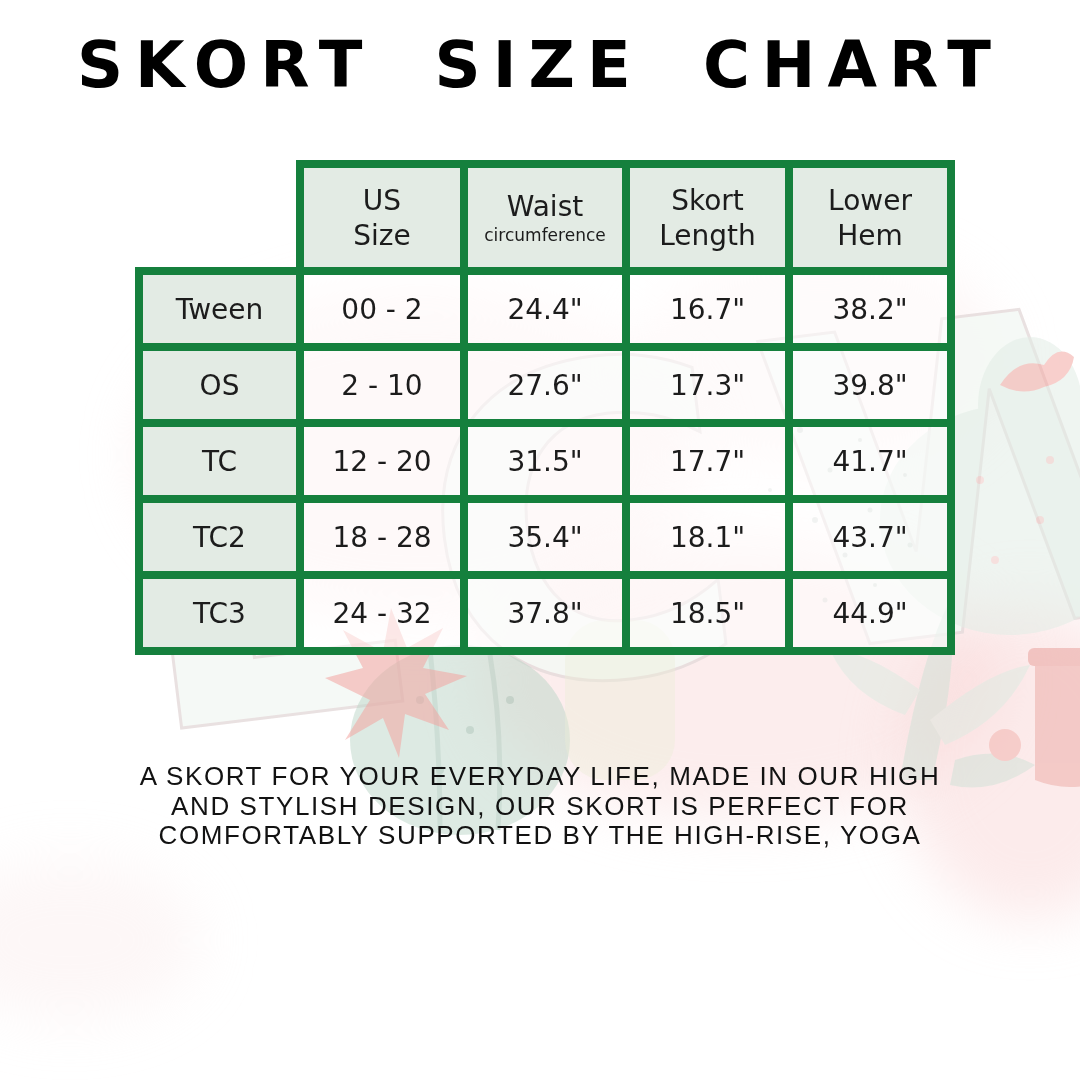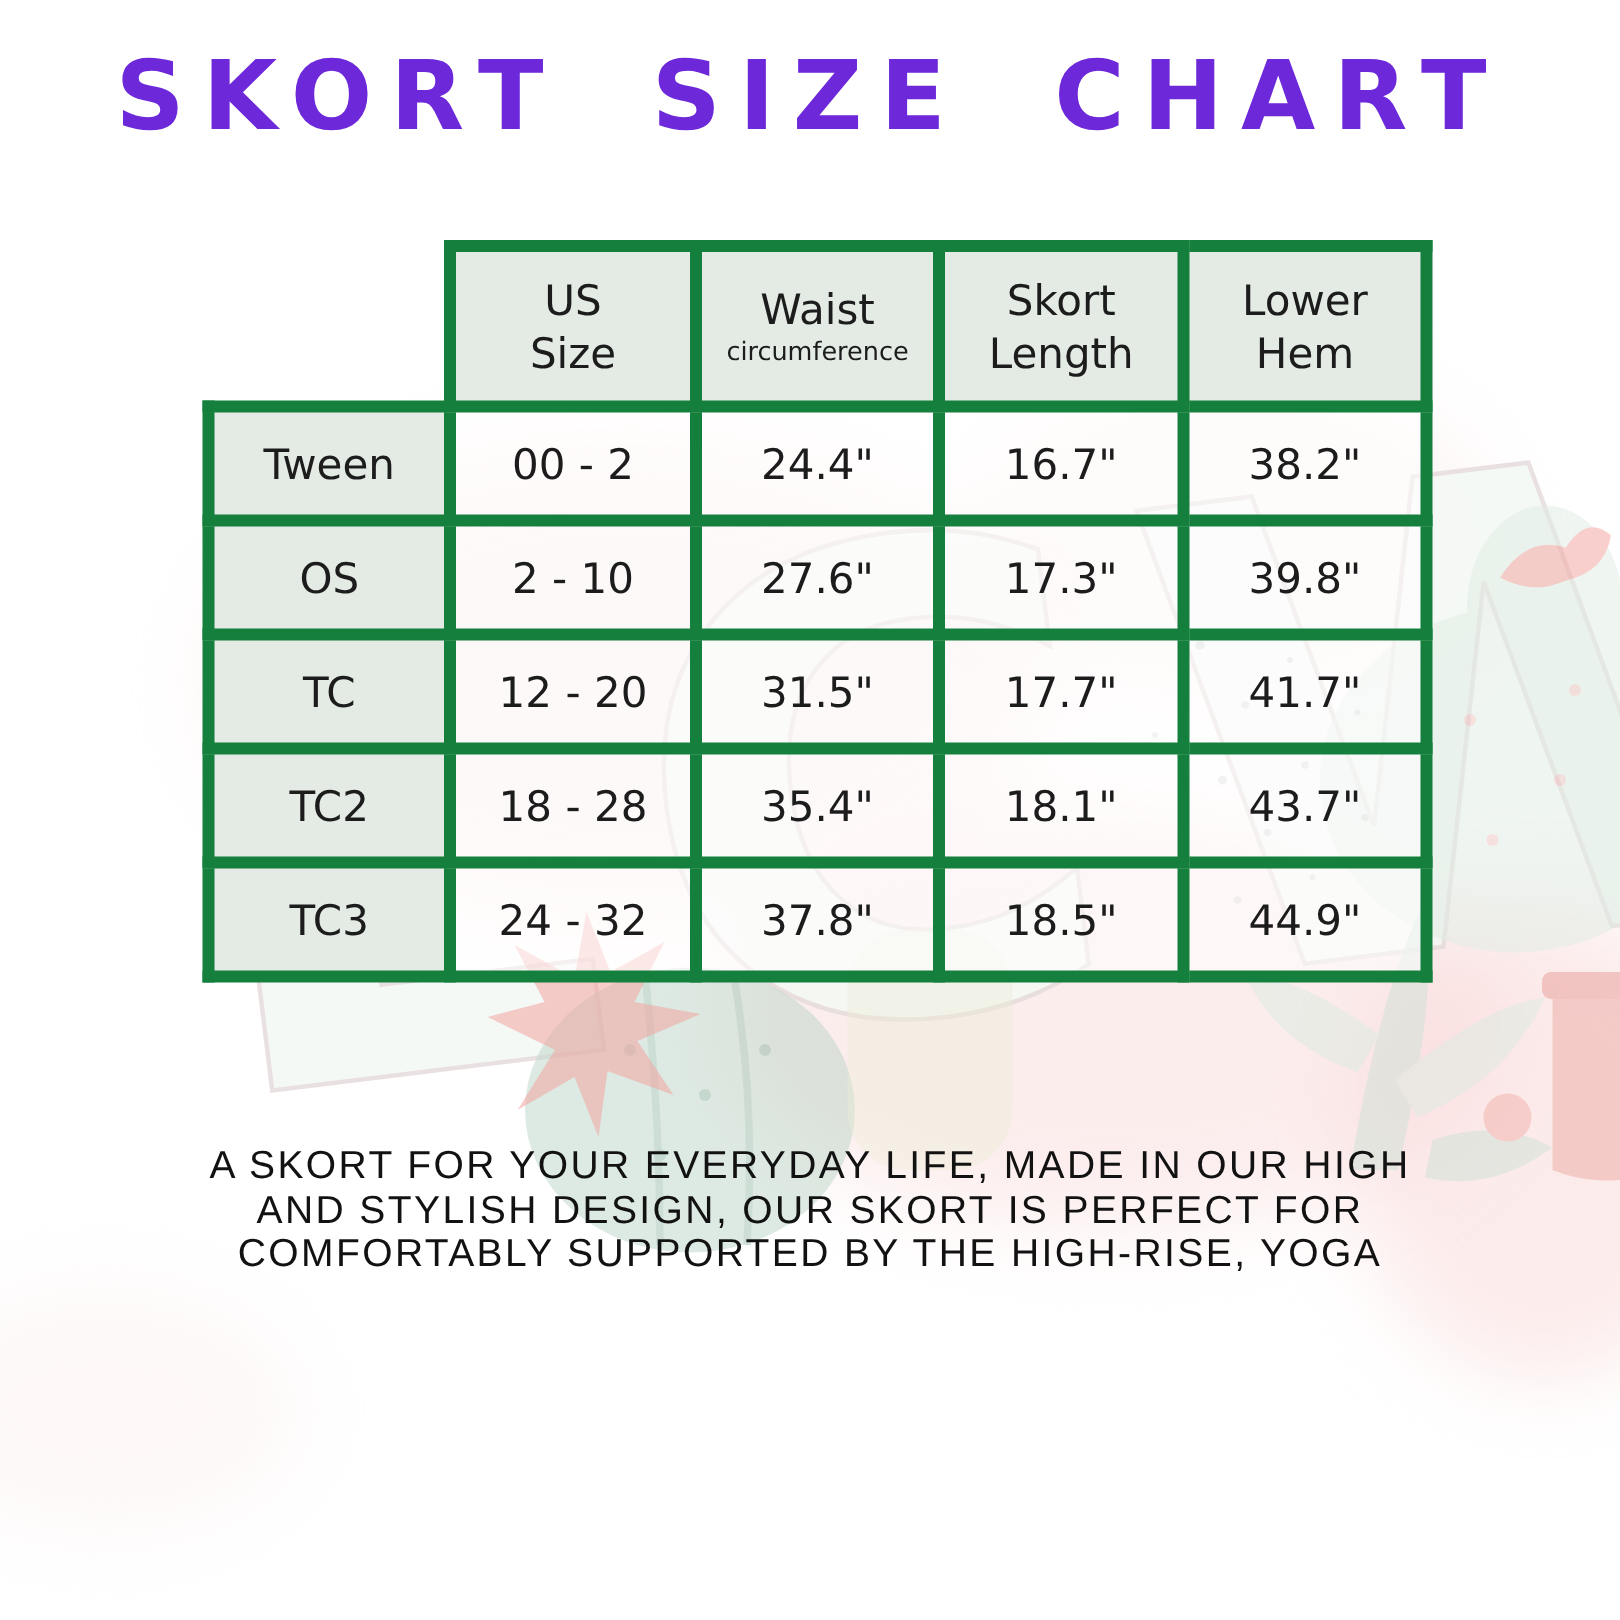--- a/index.html
+++ b/index.html
@@ -29,21 +29,21 @@
     opacity:0.85;
     white-space:nowrap;
   }
 
   
   .title {
     position:absolute; top:28px; left:0; width:100%;
     text-align:center;
     font-size:64px; font-weight:bold;
     letter-spacing:12px; word-spacing:26px;
-    color:#6d28d9;
+    color:#000000;
   }
 
   
   table.size-chart {
     position:absolute; left:135px; top:160px;
     border-collapse:collapse;
     table-layout:fixed;
   }
   table.size-chart td, table.size-chart th {
     border:8px solid #15803d;

